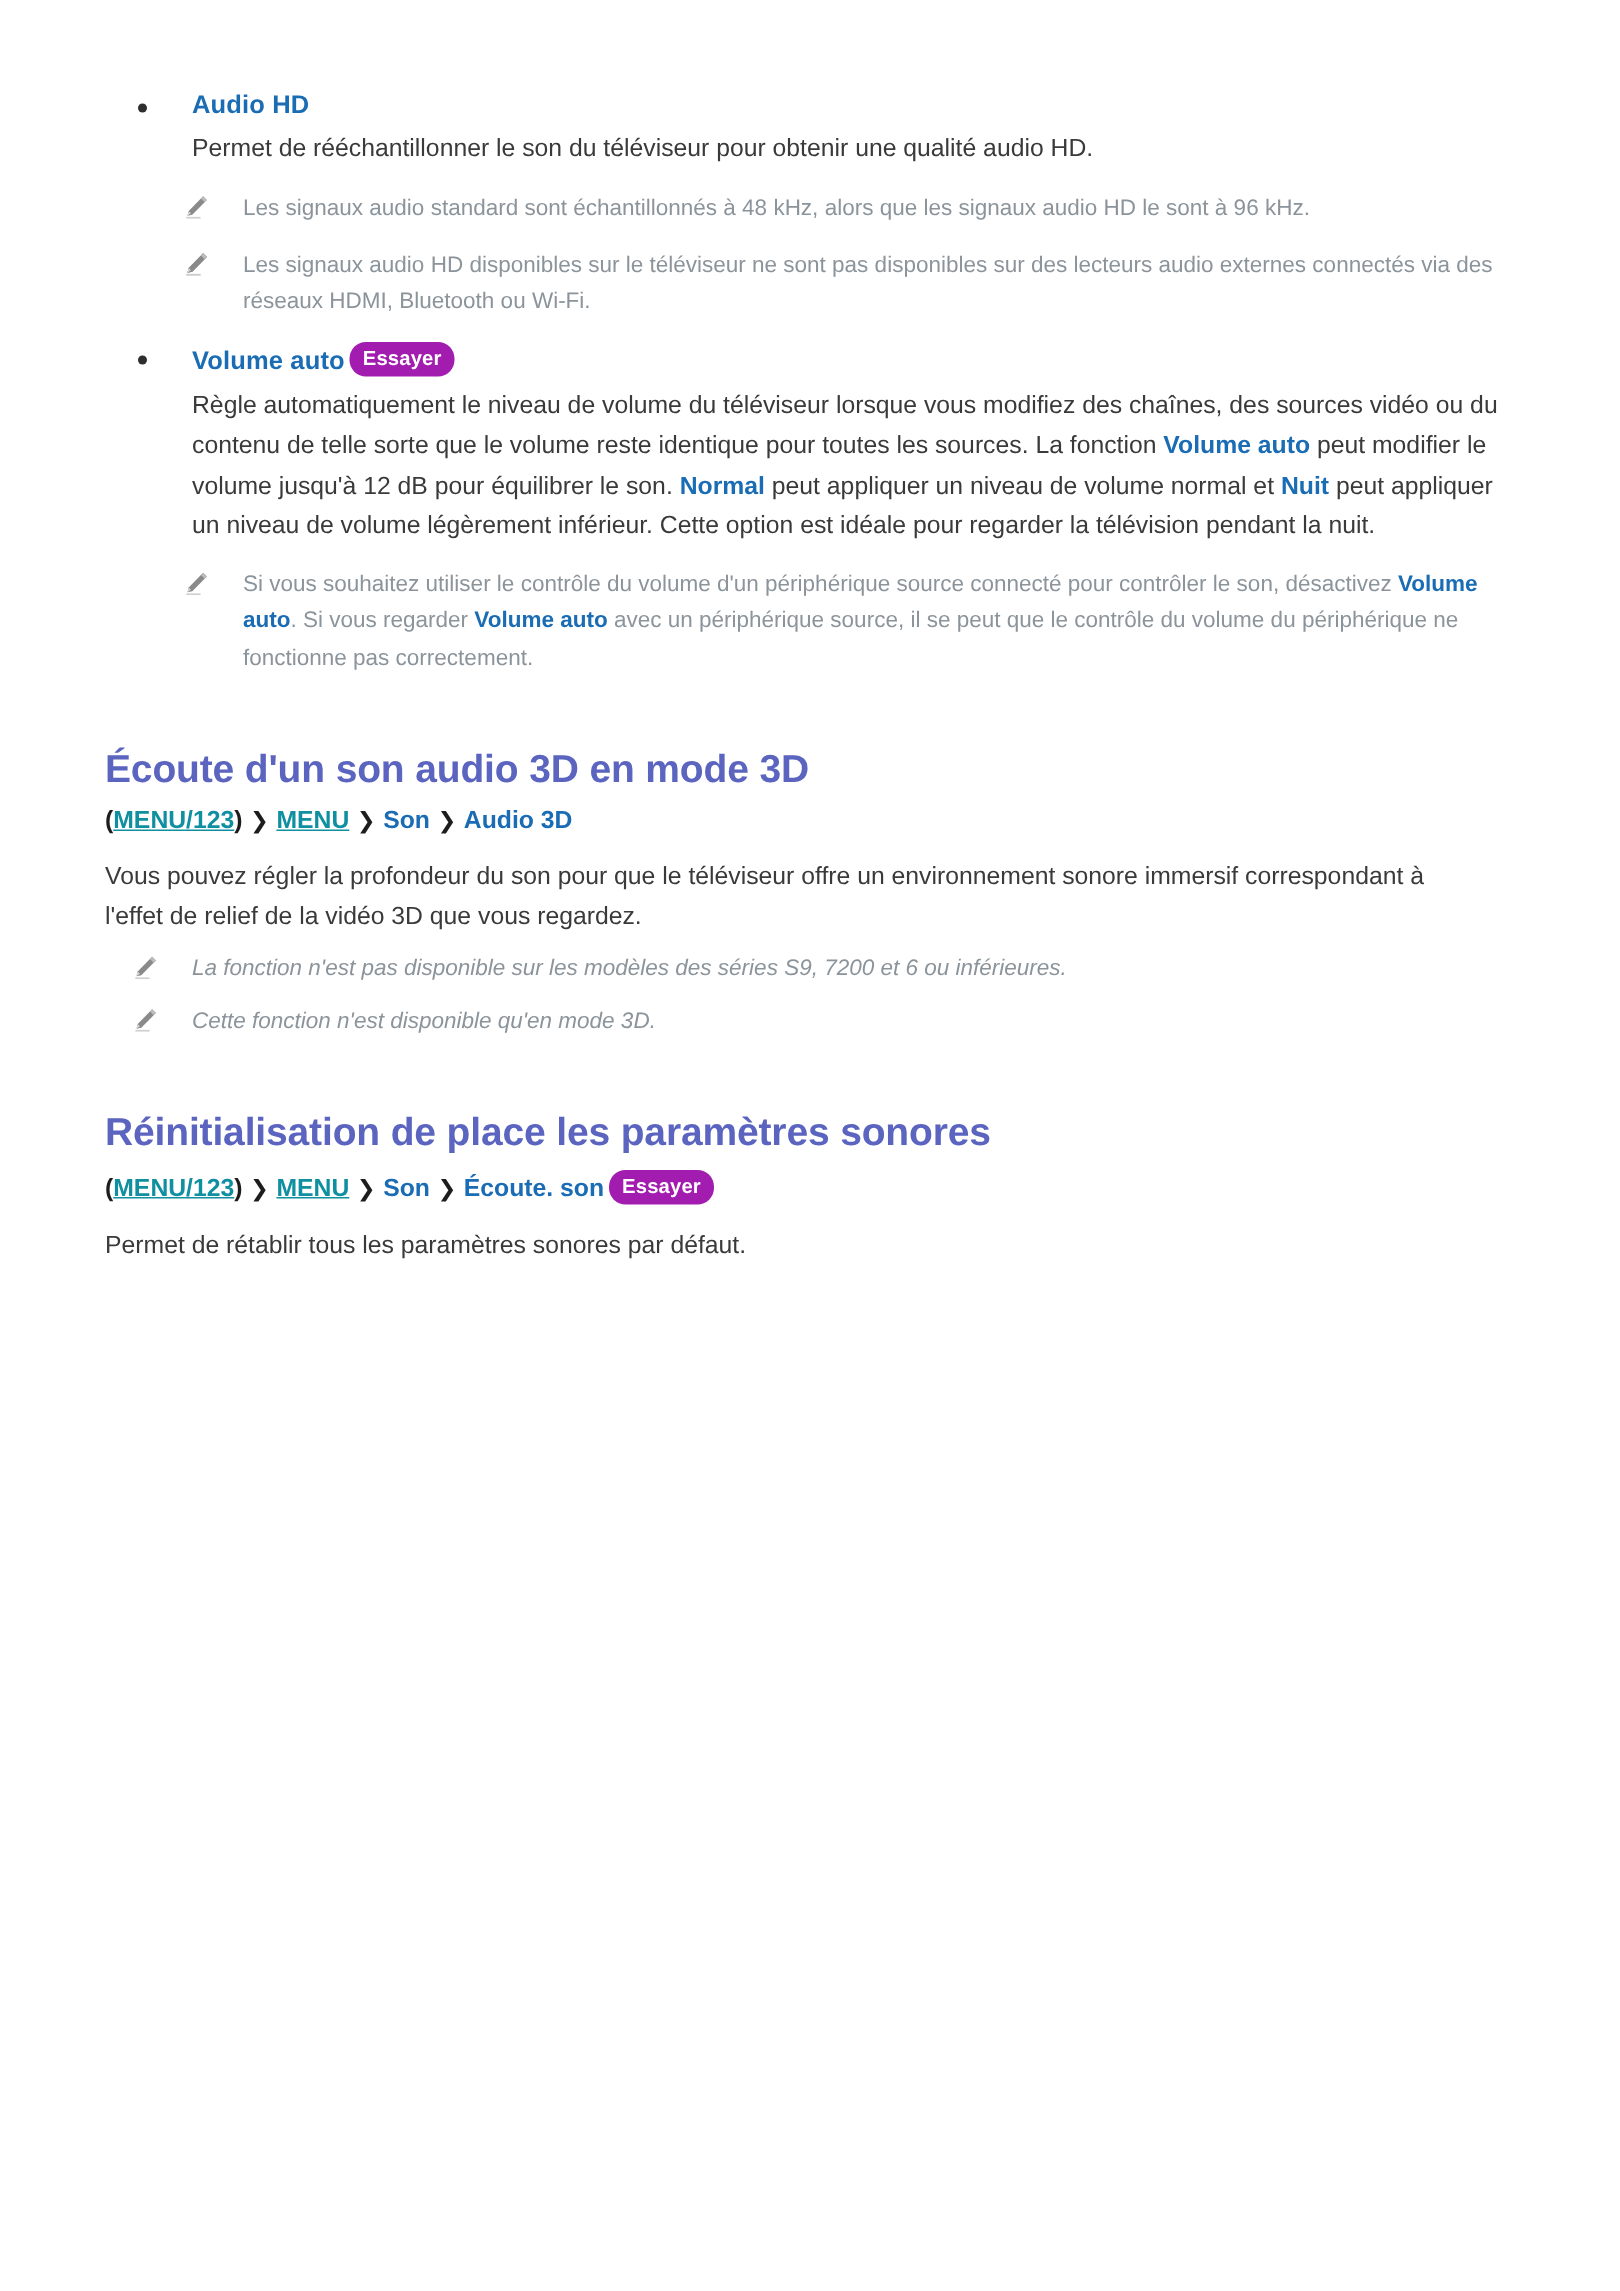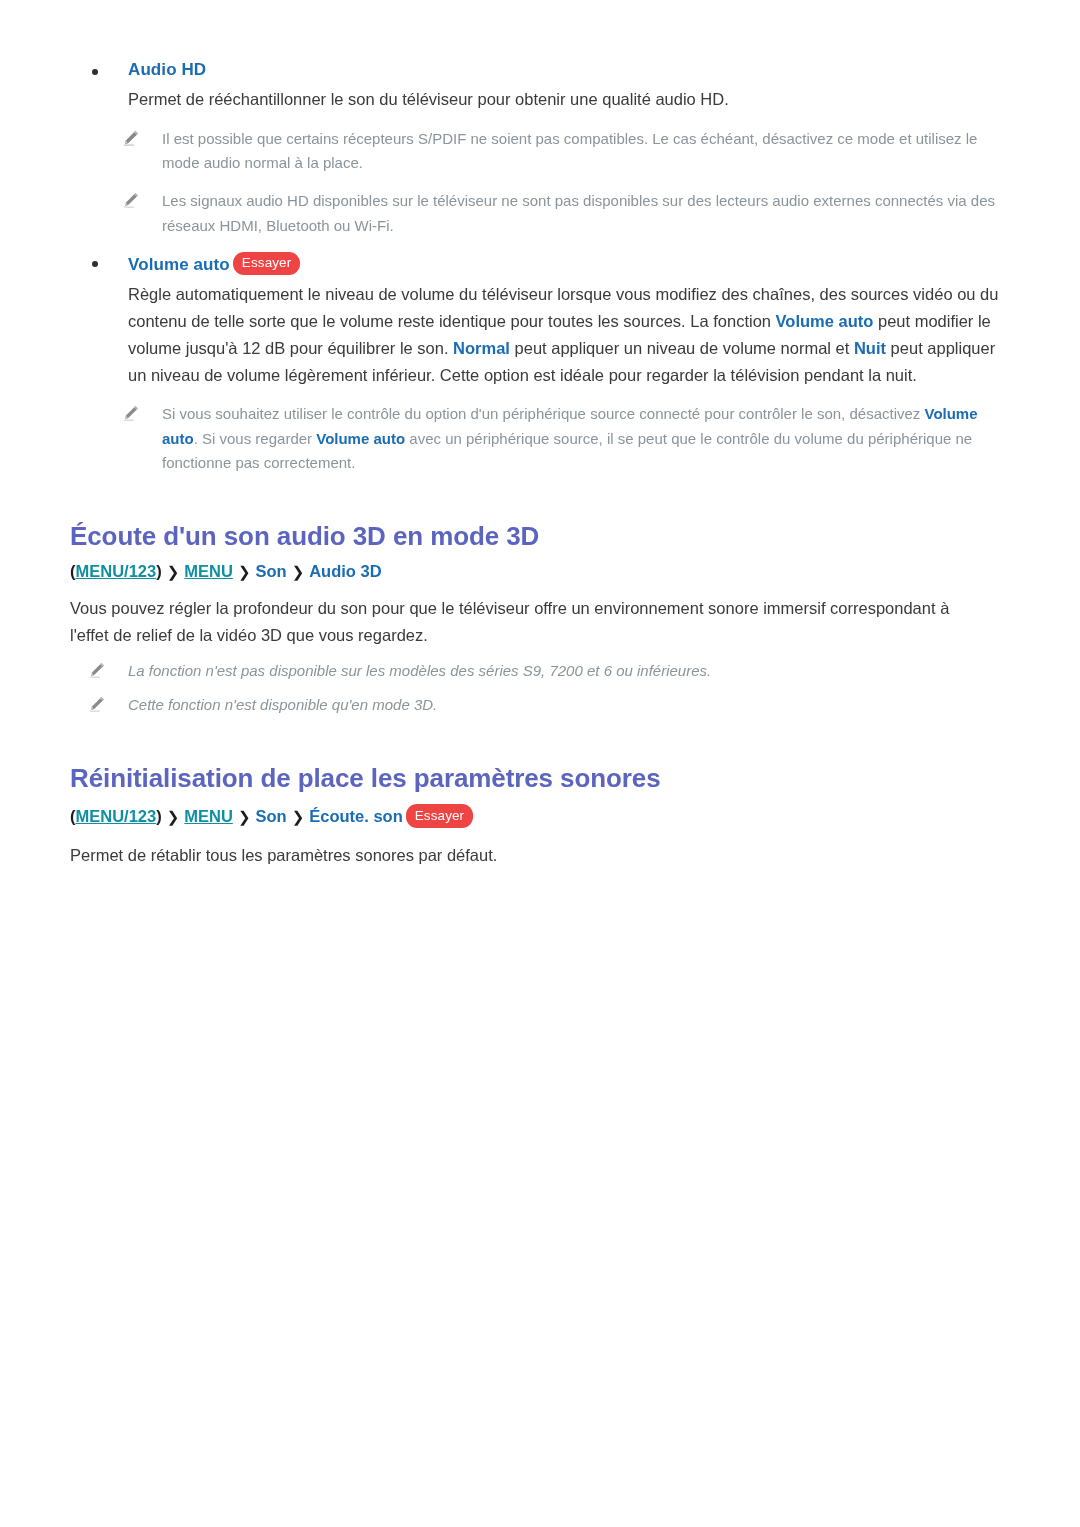--- a/index.html
+++ b/index.html
@@ -92,24 +92,24 @@
     height: 18px;
     display: block;
   }
   .note.shallow .pencil {
     left: 18px;
   }
 
   
   .badge {
     display: inline-block;
-    background: #ef4444;
+    background: #a21caf;
     color: #ffffff;
     font-size: 13.5px;
-    font-weight: normal;
+    font-weight: bold;
     line-height: 1;
     padding: 4.5px 9px 5.5px 9px;
     border-radius: 11px;
     vertical-align: 2px;
     margin-left: 3px;
     letter-spacing: 0.1px;
   }
 
   
   .section {
@@ -155,41 +155,41 @@
 
 <div class="page">
   <div id="content">
       <div class="bullet-row"><span class="bullet-dot"></span><span class="bullet-title">Audio HD</span></div>
       <p class="body-text"><span>Permet de rééchantillonner le son du téléviseur pour obtenir une qualité audio HD.</span></p>
       <div class="note"><span class="pencil "><svg width="18" height="18" viewBox="0 0 18 18" xmlns="http://www.w3.org/2000/svg">
             <path d="M13.4 1.9 L15.9 4.4 L6.2 14.1 L3.0 14.9 L3.8 11.7 Z" fill="#8a8a8a"></path>
             <path d="M13.4 1.9 L15.9 4.4 L14.5 5.8 L12.0 3.3 Z" fill="#bdbdbd"></path>
             <path d="M3.0 14.9 L3.8 11.7 L5.3 13.2 Z" fill="#d6d6d6"></path>
             <rect x="2.2" y="15.6" width="9.5" height="1.1" fill="#cfcfcf"></rect>
+          </svg></span><span>Les signaux audio standard sont échantillonnés à 48 kHz, alors que les signaux audio HD le sont à 96 kHz.</span></div>
+      <div class="note"><span class="pencil "><svg width="18" height="18" viewBox="0 0 18 18" xmlns="http://www.w3.org/2000/svg">
+            <path d="M13.4 1.9 L15.9 4.4 L6.2 14.1 L3.0 14.9 L3.8 11.7 Z" fill="#8a8a8a"></path>
+            <path d="M13.4 1.9 L15.9 4.4 L14.5 5.8 L12.0 3.3 Z" fill="#bdbdbd"></path>
+            <path d="M3.0 14.9 L3.8 11.7 L5.3 13.2 Z" fill="#d6d6d6"></path>
+            <rect x="2.2" y="15.6" width="9.5" height="1.1" fill="#cfcfcf"></rect>
           </svg></span></div>
-      <div class="note"><span class="pencil "><svg width="18" height="18" viewBox="0 0 18 18" xmlns="http://www.w3.org/2000/svg">
-            <path d="M13.4 1.9 L15.9 4.4 L6.2 14.1 L3.0 14.9 L3.8 11.7 Z" fill="#8a8a8a"></path>
-            <path d="M13.4 1.9 L15.9 4.4 L14.5 5.8 L12.0 3.3 Z" fill="#bdbdbd"></path>
-            <path d="M3.0 14.9 L3.8 11.7 L5.3 13.2 Z" fill="#d6d6d6"></path>
-            <rect x="2.2" y="15.6" width="9.5" height="1.1" fill="#cfcfcf"></rect>
-          </svg></span><span>Il est possible que certains récepteurs S/PDIF ne soient pas compatibles. Le cas échéant, désactivez ce mode et utilisez le mode audio normal à la place.</span></div>
       <div class="note"><span class="pencil "><svg width="18" height="18" viewBox="0 0 18 18" xmlns="http://www.w3.org/2000/svg">
             <path d="M13.4 1.9 L15.9 4.4 L6.2 14.1 L3.0 14.9 L3.8 11.7 Z" fill="#8a8a8a"></path>
             <path d="M13.4 1.9 L15.9 4.4 L14.5 5.8 L12.0 3.3 Z" fill="#bdbdbd"></path>
             <path d="M3.0 14.9 L3.8 11.7 L5.3 13.2 Z" fill="#d6d6d6"></path>
             <rect x="2.2" y="15.6" width="9.5" height="1.1" fill="#cfcfcf"></rect>
           </svg></span><span>Les signaux audio HD disponibles sur le téléviseur ne sont pas disponibles sur des lecteurs audio externes connectés via des réseaux HDMI, Bluetooth ou Wi-Fi.</span></div>
       <div class="bullet-row"><span class="bullet-dot"></span><span class="bullet-title">Volume auto</span><span class="badge">Essayer</span></div>
       <p class="body-text"><span>Règle automatiquement le niveau de volume du téléviseur lorsque vous modifiez des chaînes, des sources vidéo ou du contenu de telle sorte que le volume reste identique pour toutes les sources. La fonction </span><span class="hl">Volume auto</span><span> peut modifier le volume jusqu'à 12 dB pour équilibrer le son. </span><span class="hl">Normal</span><span> peut appliquer un niveau de volume normal et </span><span class="hl">Nuit</span><span> peut appliquer un niveau de volume légèrement inférieur. Cette option est idéale pour regarder la télévision pendant la nuit.</span></p>
       <div class="note"><span class="pencil "><svg width="18" height="18" viewBox="0 0 18 18" xmlns="http://www.w3.org/2000/svg">
             <path d="M13.4 1.9 L15.9 4.4 L6.2 14.1 L3.0 14.9 L3.8 11.7 Z" fill="#8a8a8a"></path>
             <path d="M13.4 1.9 L15.9 4.4 L14.5 5.8 L12.0 3.3 Z" fill="#bdbdbd"></path>
             <path d="M3.0 14.9 L3.8 11.7 L5.3 13.2 Z" fill="#d6d6d6"></path>
             <rect x="2.2" y="15.6" width="9.5" height="1.1" fill="#cfcfcf"></rect>
-          </svg></span><span>Si vous souhaitez utiliser le contrôle du option d'un périphérique source connecté pour contrôler le son, désactivez </span><span class="hl">Volume auto</span><span>. Si vous regarder </span><span class="hl">Volume auto</span><span> avec un périphérique source, il se peut que le contrôle du volume du périphérique ne fonctionne pas correctement.</span></div>
+          </svg></span><span>Si vous souhaitez utiliser le contrôle du volume d'un périphérique source connecté pour contrôler le son, désactivez </span><span class="hl">Volume auto</span><span>. Si vous regarder </span><span class="hl">Volume auto</span><span> avec un périphérique source, il se peut que le contrôle du volume du périphérique ne fonctionne pas correctement.</span></div>
       <div class="section">
         <h2 class="section-title">Écoute d'un son audio 3D en mode 3D</h2>
         <div class="breadcrumb"><span class="paren">(</span><span class="teal">MENU/123</span><span class="paren">)</span><span class="chev">❯</span><span class="teal">MENU</span><span class="chev">❯</span><span class="blue">Son</span><span class="chev">❯</span><span class="blue">Audio 3D</span></div>
         <p class="body-text flush"><span>Vous pouvez régler la profondeur du son pour que le téléviseur offre un environnement sonore immersif correspondant à l'effet de relief de la vidéo 3D que vous regardez.</span></p>
         <div class="note shallow"><span class="pencil "><svg width="18" height="18" viewBox="0 0 18 18" xmlns="http://www.w3.org/2000/svg">
               <path d="M13.4 1.9 L15.9 4.4 L6.2 14.1 L3.0 14.9 L3.8 11.7 Z" fill="#8a8a8a"></path>
               <path d="M13.4 1.9 L15.9 4.4 L14.5 5.8 L12.0 3.3 Z" fill="#bdbdbd"></path>
               <path d="M3.0 14.9 L3.8 11.7 L5.3 13.2 Z" fill="#d6d6d6"></path>
               <rect x="2.2" y="15.6" width="9.5" height="1.1" fill="#cfcfcf"></rect>
             </svg></span><span>La fonction n'est pas disponible sur les modèles des séries S9, 7200 et 6 ou inférieures.</span></div>

